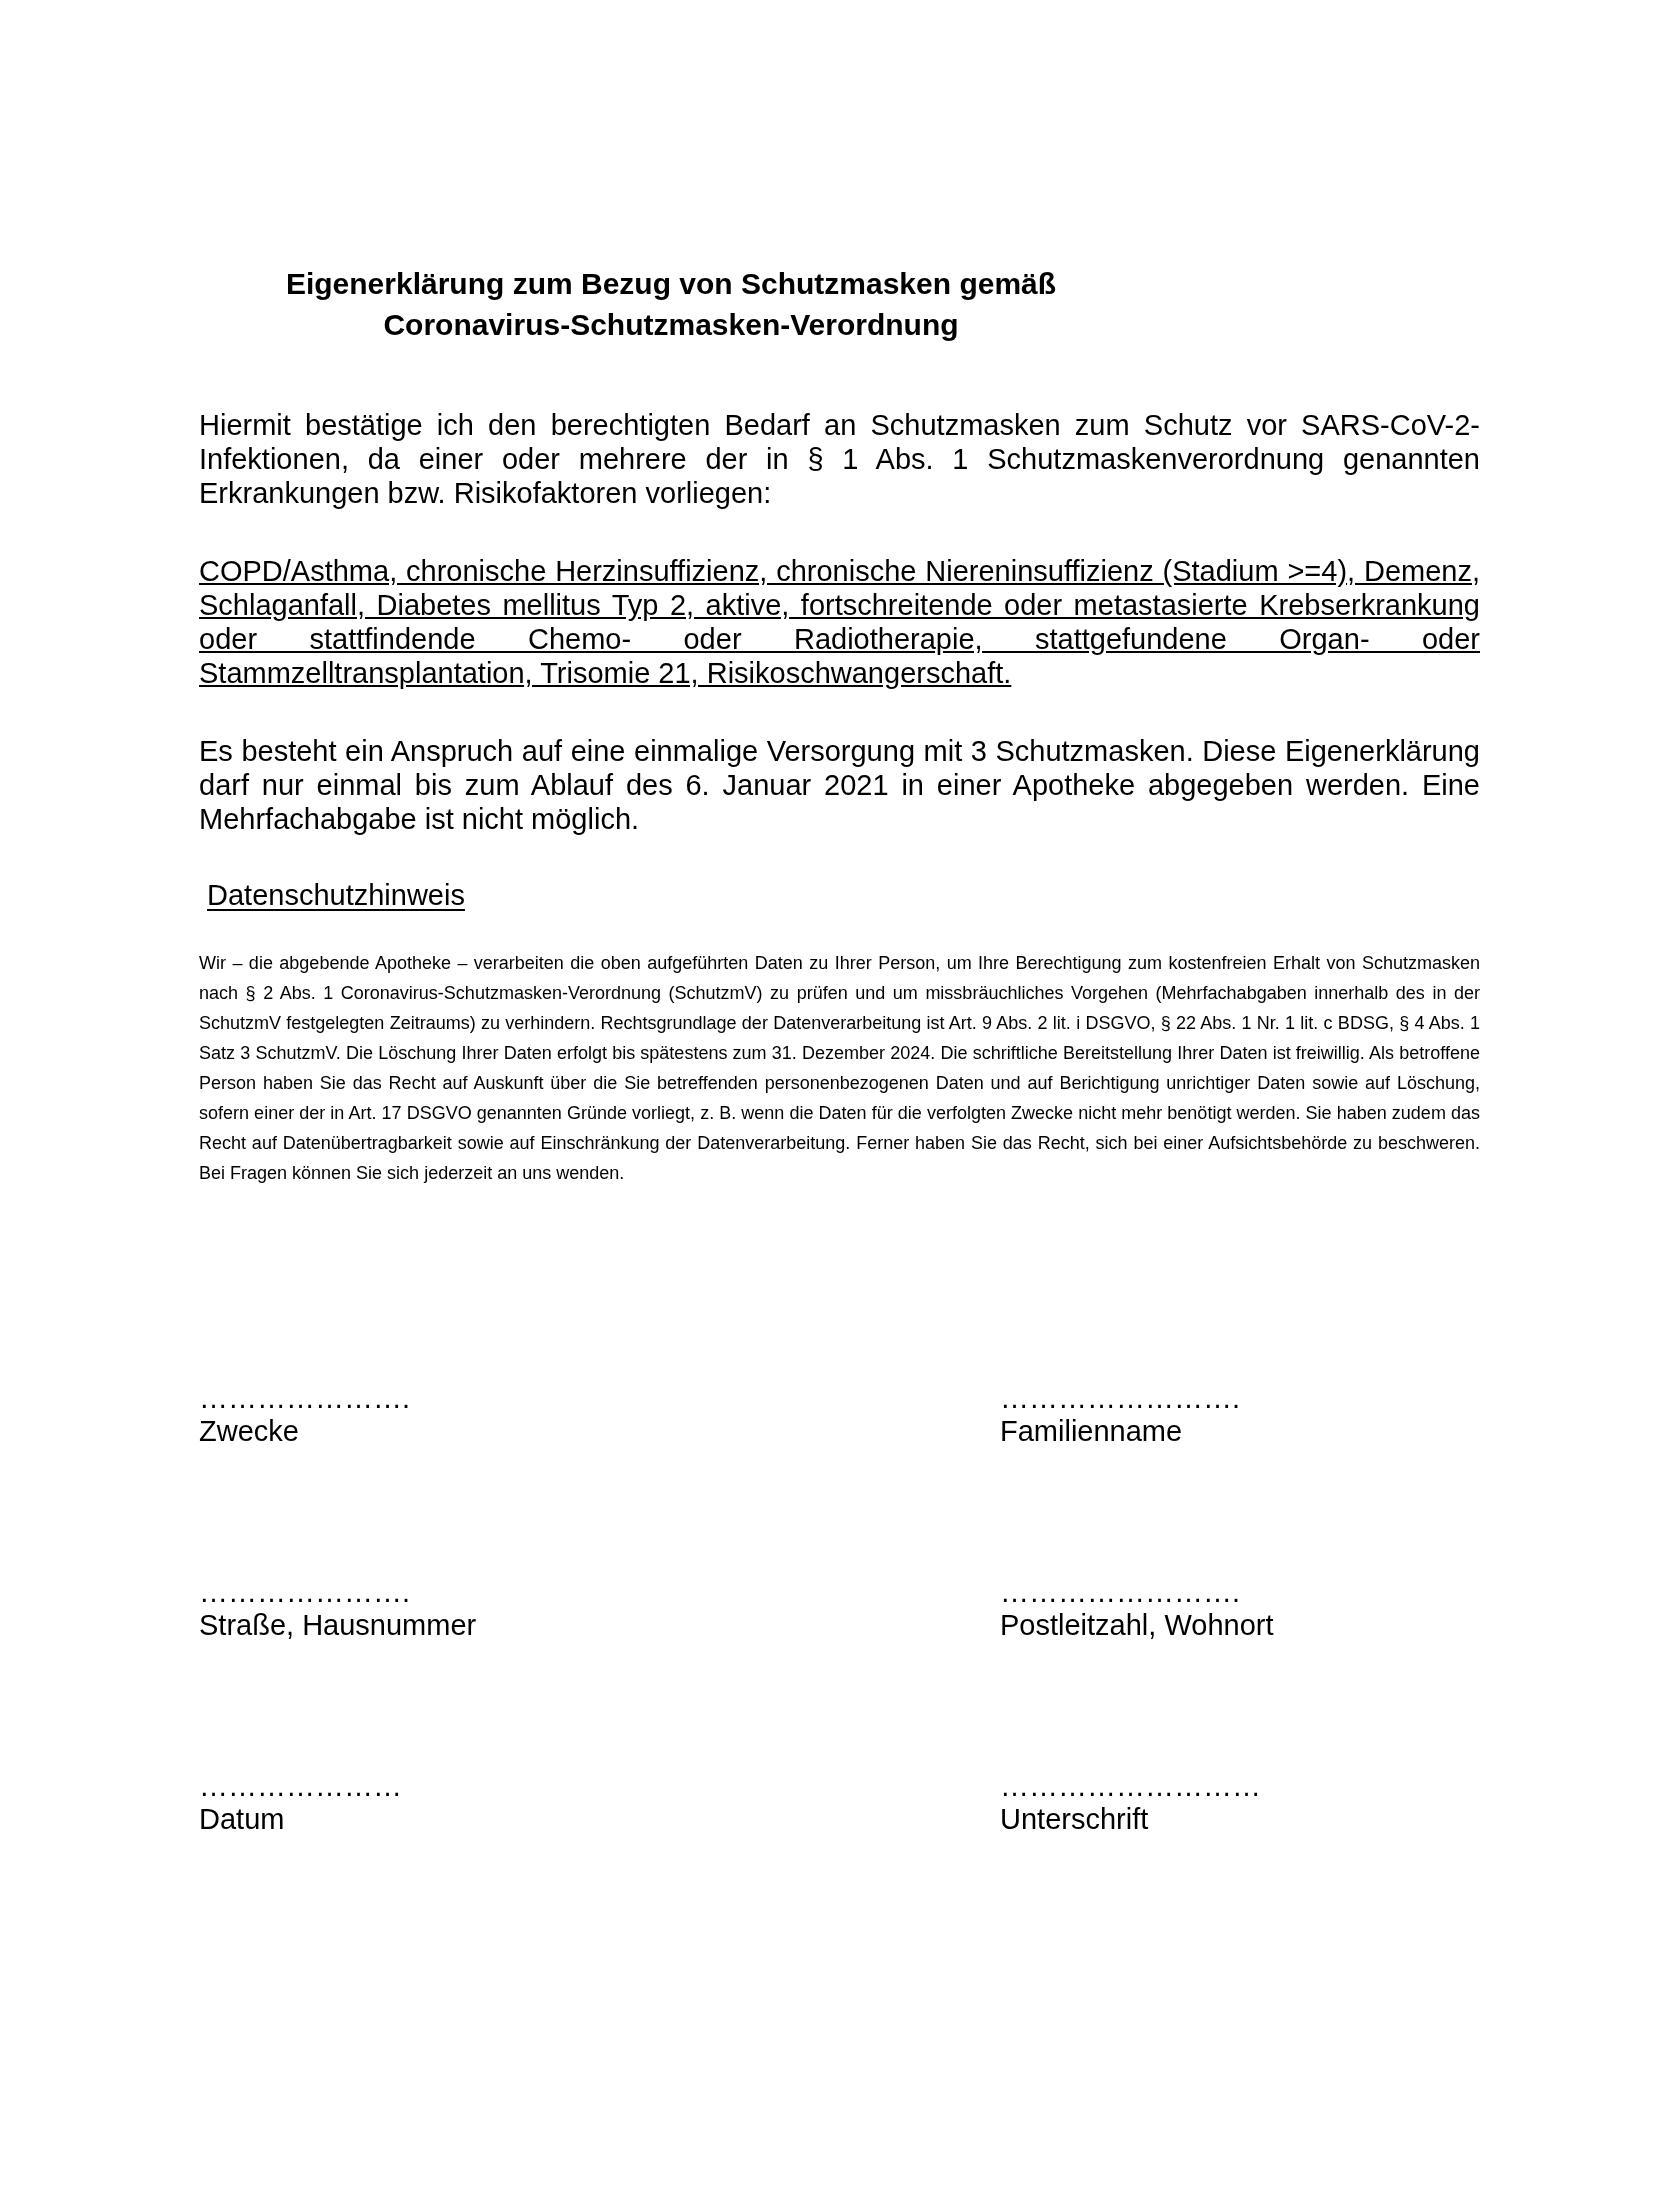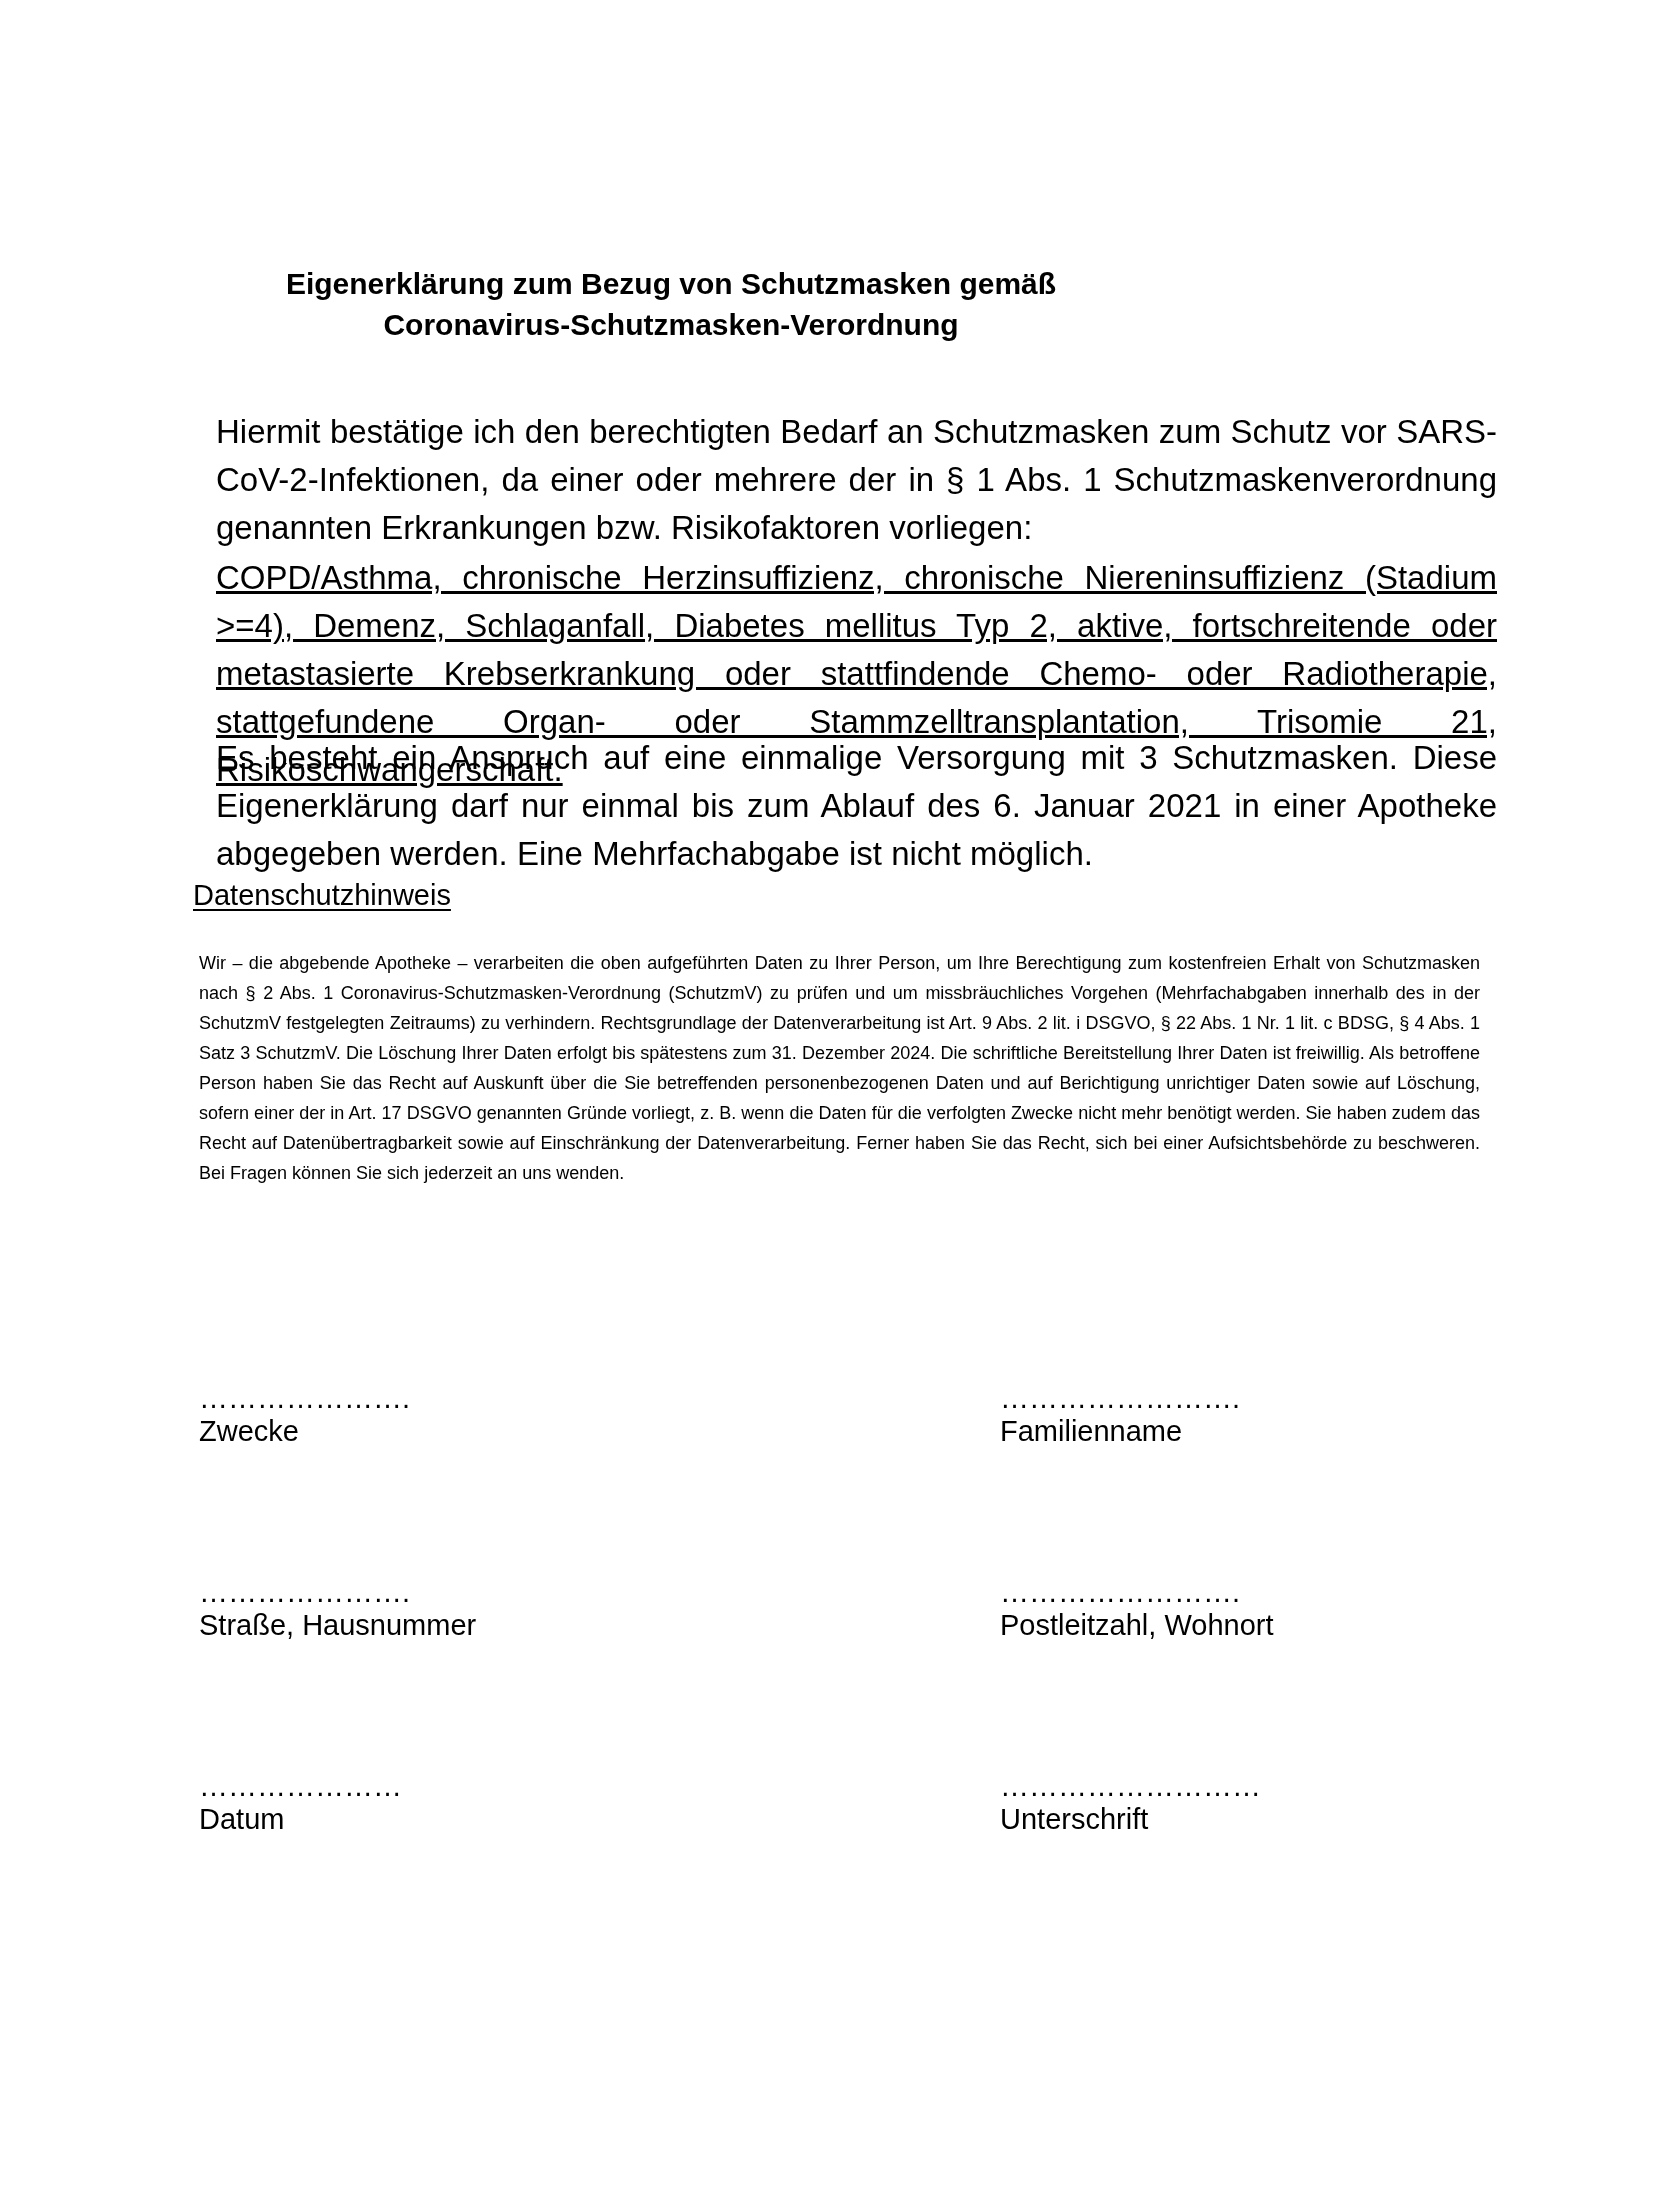--- a/index.html
+++ b/index.html
@@ -2,26 +2,26 @@
 <html style="font-size:14px"><head>
 <meta charset="utf-8">
 <style>
   html, body { margin: 0; padding: 0; background: #ffffff; }
   body { width: 1659px; height: 2212px; position: relative; overflow: hidden;
          font-family: "Liberation Sans", sans-serif; color: #000; }
   .page { position: absolute; left: 0; top: 0; width: 1659px; height: 2212px; background: #fff; }
   .title { position: absolute; left: 0; width: 1342px; top: 263px; text-align: center;
            font-weight: bold; font-size: 30px; line-height: 41px; }
   .title div { display: block; }
-  .para { position: absolute; left: 216px; width: 1281px; font-size: 33px; line-height: 48px;
+  .para { position: absolute; left: 199px; width: 1281px; font-size: 29px; line-height: 34px;
           text-align: justify; text-align-last: left; }
   #p1 { top: 408px; }
   #p2 { top: 554px; text-decoration: underline; }
   #p3 { top: 734px; }
-  .heading { position: absolute; left: 193px; top: 878px; font-size: 29px; line-height: 35px;
+  .heading { position: absolute; left: 207px; top: 878px; font-size: 29px; line-height: 35px;
              text-decoration: underline; text-underline-offset: 3.5px; text-decoration-thickness: 1.8px; }
   .small { position: absolute; left: 199px; width: 1281px; top: 948px; font-size: 18px; line-height: 30px;
            text-align: justify; text-align-last: left; }
   .field { position: absolute; font-size: 29px; }
   .field .dots { line-height: 32px; letter-spacing: 0px; }
   .field .label { line-height: 35px; }
   .col-left { left: 199px; }
   .col-right { left: 1000px; }
   .row1 { top: 1382px; }
   .row2 { top: 1576px; }

